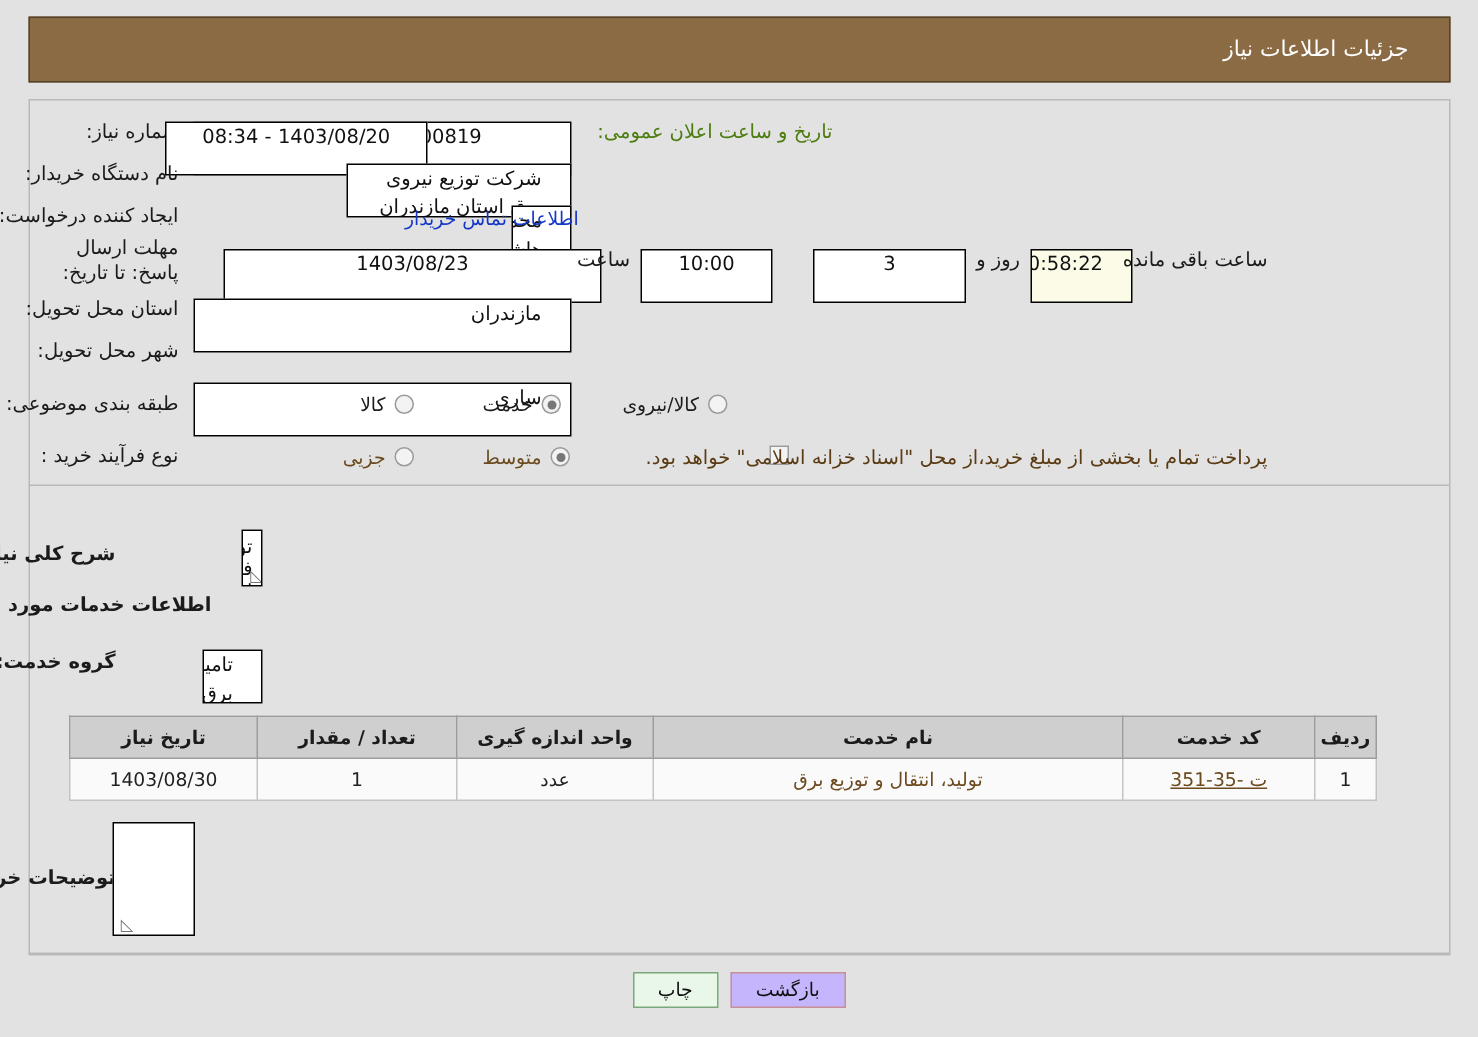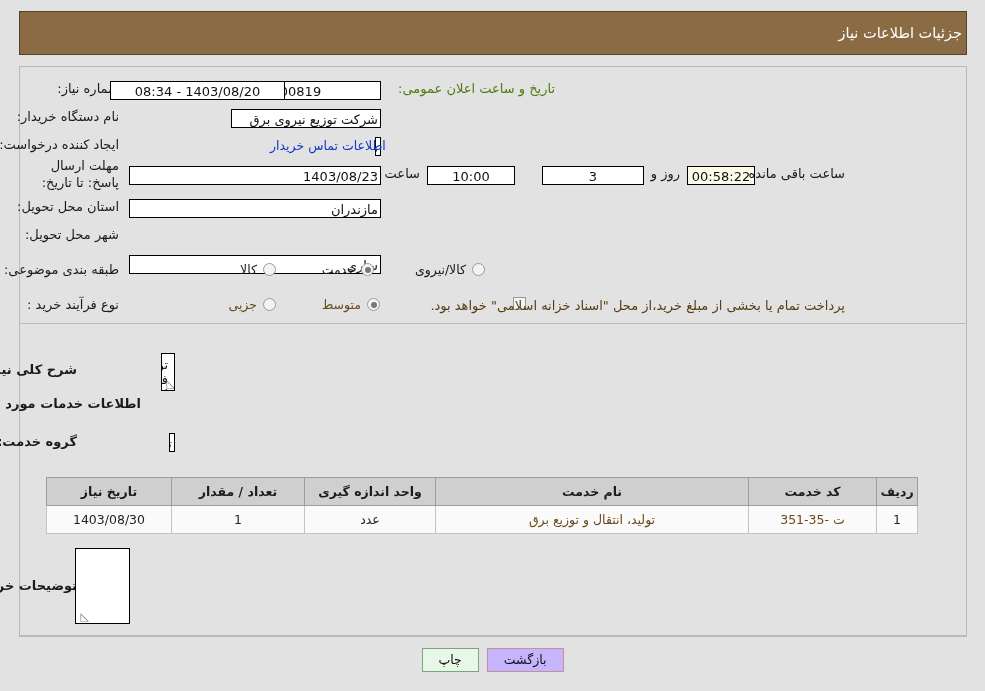--- a/index.html
+++ b/index.html
@@ -42,41 +42,41 @@
   }
 
   
   .header-bar{
     position:absolute;left:19px;top:11px;width:948px;height:44px;
     background:#8b6b44;border:1px solid #55422a;
     display:flex;align-items:center;justify-content:flex-start;
     box-sizing:border-box;z-index:3;
   }
   .header-title{
-    color:#ffffff;font-size:14.5px;padding-right:4px;white-space:nowrap;text-align:center;
+    color:#ffffff;font-size:14.5px;padding-right:27px;white-space:nowrap;text-align:center;
   }
 
   
   .panel{
     position:absolute;box-sizing:border-box;
     border:1px solid #b9b9b9;background:#e2e2e2;z-index:2;
   }
   .panel-top{left:19px;top:66px;width:948px;height:258px;}
   .panel-mid{left:19px;top:324px;width:948px;height:312px;background:transparent;border:1px solid #b9b9b9;border-top:none;}
   .panel-bot{left:19px;top:636px;width:948px;height:44px;border-top:1px solid #b9b9b9;border-left:none;border-right:none;border-bottom:none;background:transparent;}
 
   
   .row{position:absolute;display:flex;align-items:center;white-space:nowrap;z-index:4;}
   .lbl{color:#1b1b1b;font-size:13px;}
   .lbl-b{font-weight:bold;}
   .box{
     background:#ffffff;border:1px solid #000000;
-    height:19px;line-height:19px;
+    height:36px;line-height:19px;
     font-size:13px;color:#111;
-    padding:0 2px;box-sizing:border-box;
+    padding:0 19px;box-sizing:border-box;
     text-align:center;overflow:hidden;
   }
   .box.right{text-align:right;}
   .box.cream{background:#fbfbe8;}
   .link{color:#1436c8;font-size:12.5px;cursor:pointer;}
 
   
   .radio{
     width:13px;height:13px;border-radius:50%;
     border:1px solid #9a9a9a;background:#f3f3f3;
@@ -114,21 +114,21 @@
   .tbl th{
     background:#cfcfcf;border:1px solid #9d9d9d;
     height:25px;font-weight:bold;color:#1b1b1b;font-size:12.5px;
     text-align:center;
   }
   .tbl td{
     background:#fafafa;border:1px solid #c3c3c3;
     height:25px;text-align:center;color:#222;font-size:12.5px;
   }
   .tbl td.svc{color:#6b4a1e;}
-  .tbl td.code{color:#6b4a1e;}
+  .tbl td.code{color:#6b4a1e;text-decoration:underline;}
 
   
   .btnbar{
     position:absolute;left:0;top:648px;width:985px;
     display:flex;justify-content:center;gap:8px;z-index:5;
   }
   .btn{
     font-family:inherit;font-size:12.5px;
     padding:3px 16px;border:1px solid #8a8a8a;cursor:pointer;
     color:#111;line-height:16px;
@@ -173,21 +173,21 @@
     <span class="lbl">ایجاد کننده درخواست:</span>
   </div>
   <div class="box right" style="position:absolute;right:604px;top:137px;left:425px;z-index:4;">محمدجواد هاشم پورآبنداسر کارپرداز شرکت توزیع نیروی برق استان مازندران</div>
   <div class="row" style="left:270px;top:138px;z-index:5;">
     <span class="link">اطلاعات تماس خریدار</span>
   </div>
 
   <div class="row" style="right:866px;top:157px;width:100px;display:block;line-height:17px;white-space:normal;text-align:right;">
     <span class="lbl">مهلت ارسال پاسخ: تا تاریخ:</span>
   </div>
-  <div class="box" style="position:absolute;right:604px;top:166px;width:252px;z-index:4;text-align:right;">1403/08/23</div>
+  <div class="box" style="position:absolute;right:584px;top:166px;width:252px;z-index:4;">1403/08/23</div>
   <div class="row" style="right:565px;top:166px;">
     <span class="lbl">ساعت</span>
   </div>
   <div class="box" style="position:absolute;right:470px;top:166px;width:88px;z-index:4;">10:00</div>
   <div class="box" style="position:absolute;right:341px;top:166px;width:102px;z-index:4;">3</div>
   <div class="row" style="right:305px;top:166px;">
     <span class="lbl">روز و</span>
   </div>
   <div class="box cream" style="position:absolute;right:230px;top:166px;width:68px;z-index:4;">00:58:22</div>
   <div class="row" style="right:140px;top:166px;">

